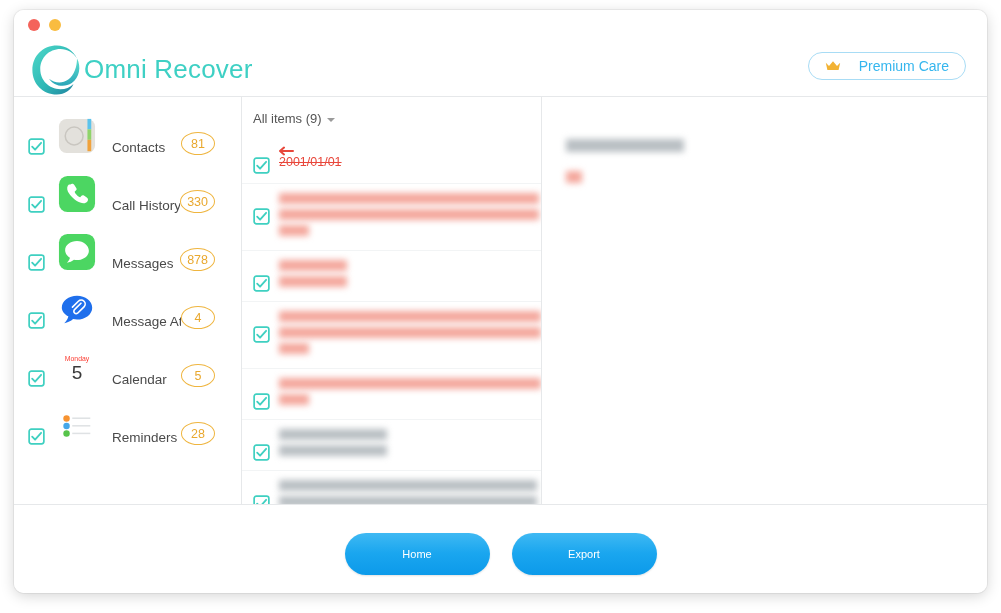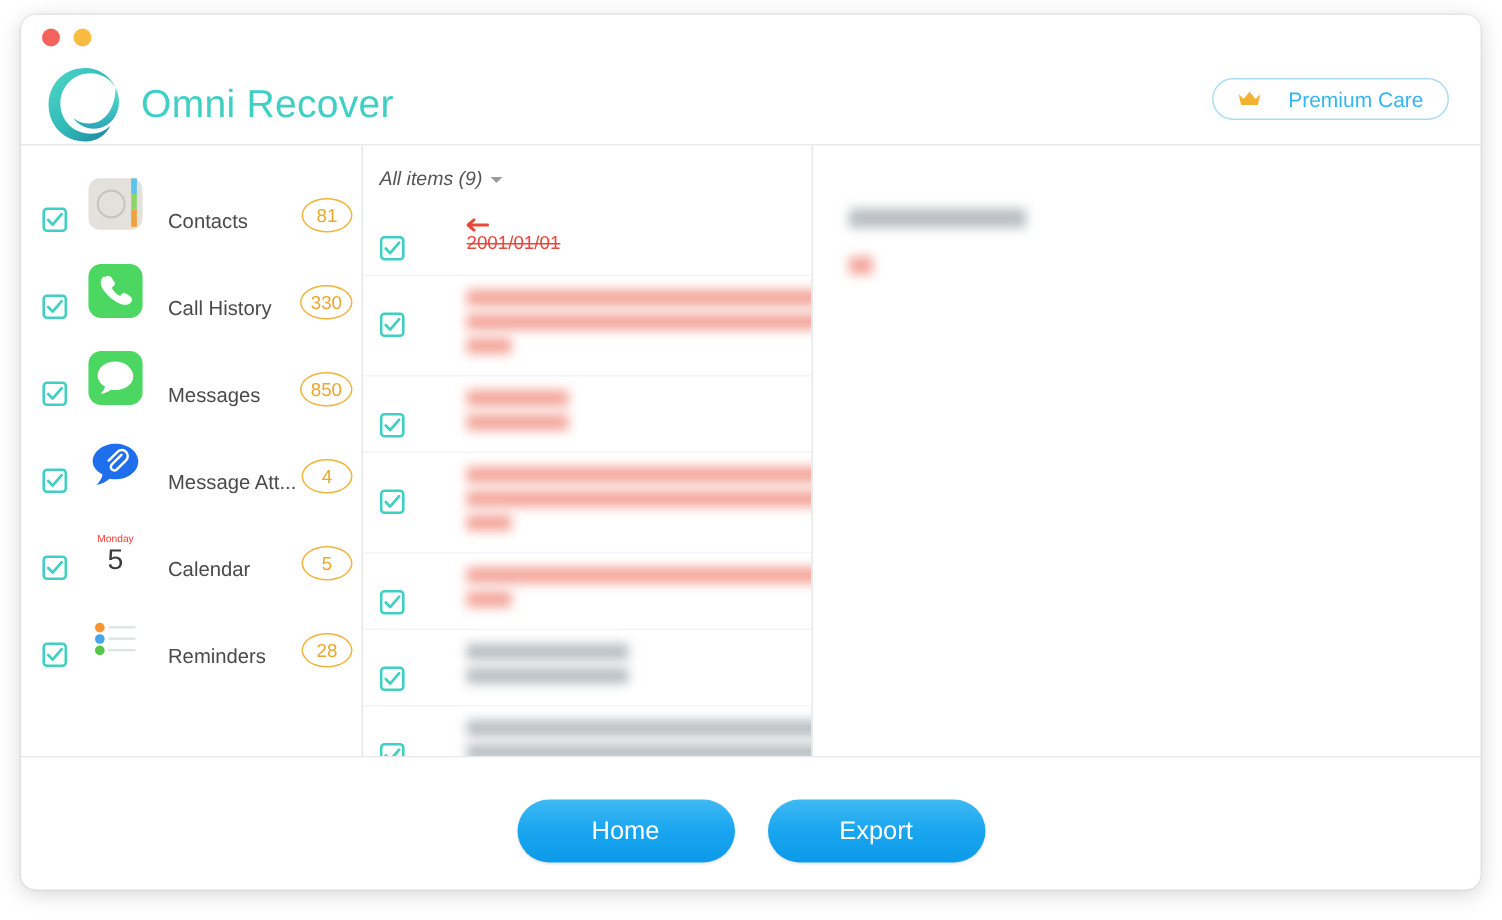--- a/index.html
+++ b/index.html
@@ -48,21 +48,20 @@
   }
   .tl-close { background: #f4635b; }
   .tl-min   { background: #f9bc40; }
 
   .brand {
     position: absolute;
     left: 14px;
     top: 31px;
     display: flex;
     align-items: center;
-    gap: 10px;
   }
   .brand-logo { width: 56px; height: 56px; flex: 0 0 auto; }
   .brand-name {
     font-size: 26px;
     color: #3ed0c4;
     letter-spacing: 0.2px;
     white-space: nowrap;
   }
 
   #premium-care {
@@ -128,21 +127,21 @@
     color: #4a4a4a;
     flex: 1 1 auto;
     white-space: nowrap;
     overflow: hidden;
   }
 
   .badge {
     flex: 0 0 auto;
     min-width: 34px;
     height: 23px;
-    margin-right: 6px;
+    margin-right: 26px;
     border: 1px solid #efb53f;
     border-radius: 50%/50%;
     color: #e9a82e;
     font-size: 12.5px;
     display: flex;
     align-items: center;
     justify-content: center;
     padding: 0 6px;
   }
 
@@ -158,21 +157,20 @@
 
   #list-filter {
     height: 36px;
     display: flex;
     align-items: center;
     padding: 6px 0 0 11px;
     font-size: 13px;
     color: #545454;
     gap: 5px;
     cursor: pointer;
-    font-style: italic;
   }
   .caret-down {
     width: 0; height: 0;
     border-left: 4px solid transparent;
     border-right: 4px solid transparent;
     border-top: 4px solid #9a9a9a;
     margin-top: 3px;
   }
 
   #list-scroll {
@@ -184,21 +182,21 @@
   .list-item {
     position: relative;
     padding: 9px 8px 9px 11px;
     display: flex;
     align-items: flex-start;
     gap: 9px;
     cursor: pointer;
     border-bottom: 1px solid #f2f4f5;
   }
   .list-item .chk { margin-right: 0; margin-top: 15px; }
-  .li-body { flex: 1 1 auto; min-width: 0; margin-left: 32px; }
+  .li-body { flex: 1 1 auto; min-width: 0; }
 
   .li-date {
     font-size: 12.5px;
     color: #e8473b;
     text-decoration: line-through;
     white-space: nowrap;
     margin-bottom: 2px;
   }
 
   .deleted-mark { height: 11px; margin-bottom: 2px; }
@@ -231,21 +229,21 @@
     justify-content: center;
     gap: 22px;
   }
   .action-btn {
     width: 145px;
     height: 42px;
     border-radius: 21px;
     border: none;
     background: linear-gradient(180deg, #3fb9f3 0%, #1aa6ef 48%, #0c9aea 100%);
     color: #ffffff;
-    font-size: 17px;
+    font-size: 11px;
     font-family: "Liberation Sans", sans-serif;
     cursor: pointer;
     box-shadow: 0 1px 2px rgba(0,0,0,0.12);
     margin-top: 10px;
   }
 </style>
 </head>
 <body>
 
 <div id="app-window">
@@ -318,21 +316,21 @@
         <div class="side-row">
           <span class="chk"><svg viewBox="0 0 18 18">
               <rect x="1.2" y="1.2" width="15.6" height="15.6" rx="2.4" fill="#ffffff" stroke="#3fd0c1" stroke-width="1.8"></rect>
               <path d="M4.4 9.2l3.1 3.2 6.4-7.3" fill="none" stroke="#3fd0c1" stroke-width="1.9" stroke-linecap="round" stroke-linejoin="round"></path>
             </svg></span>
           <span class="side-icon"><svg viewBox="0 0 40 40">
               <rect x="1" y="1" width="38" height="38" rx="9" fill="#4cd662"></rect>
               <path d="M20 8.5c-6.9 0-12.5 4.3-12.5 9.7 0 3.2 2 6 5.1 7.8-.4 1.9-1.5 3.7-3.2 5.2 2.8-.3 5.4-1.4 7.4-3 1 .2 2.1.3 3.2.3 6.9 0 12.5-4.3 12.5-9.7S26.9 8.5 20 8.5z" fill="#ffffff"></path>
             </svg></span>
           <span class="side-label">Messages</span>
-          <span class="badge">850</span>
+          <span class="badge">878</span>
         </div>
         <div class="side-row">
           <span class="chk"><svg viewBox="0 0 18 18">
               <rect x="1.2" y="1.2" width="15.6" height="15.6" rx="2.4" fill="#ffffff" stroke="#3fd0c1" stroke-width="1.8"></rect>
               <path d="M4.4 9.2l3.1 3.2 6.4-7.3" fill="none" stroke="#3fd0c1" stroke-width="1.9" stroke-linecap="round" stroke-linejoin="round"></path>
             </svg></span>
           <span class="side-icon"><svg viewBox="0 0 40 40">
               <path d="M20 5c8.8 0 16 5.6 16 12.5S28.8 30 20 30c-1.4 0-2.8-.1-4.1-.4-2.3 2.1-5.5 3.7-9.3 4.4 2.4-2.2 3.9-4.8 4.3-7.3C7.1 24.5 4 21.3 4 17.5 4 10.6 11.2 5 20 5z" fill="#1f6fec"></path>
               <path d="M25 13.5l-8.4 8.4a3.2 3.2 0 104.5 4.5l8-8c2.1-2.1 2.1-5.5 0-7.6s-5.5-2.1-7.6 0l-8 8" fill="none" stroke="#ffffff" stroke-width="2.2" stroke-linecap="round" transform="scale(0.78) translate(6 3)"></path>
             </svg></span>

